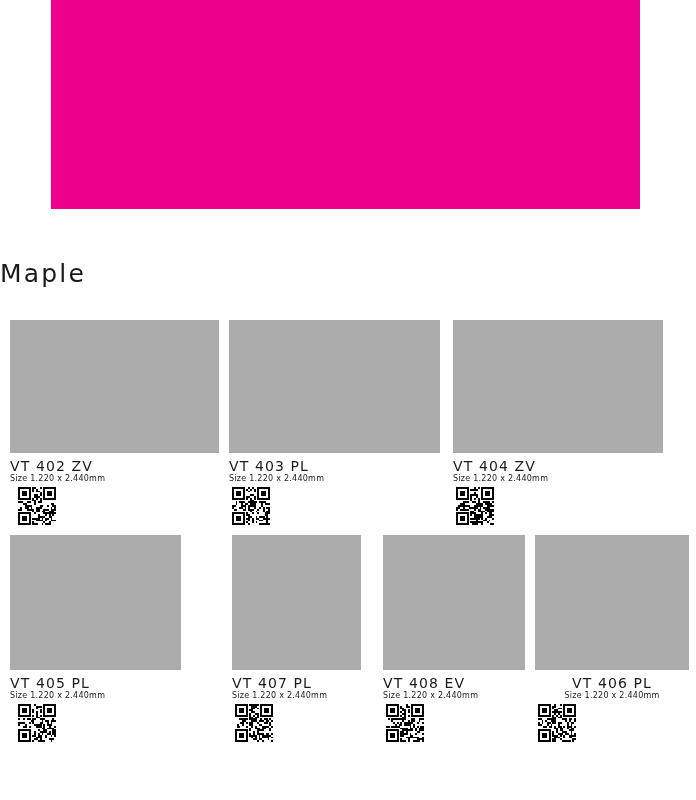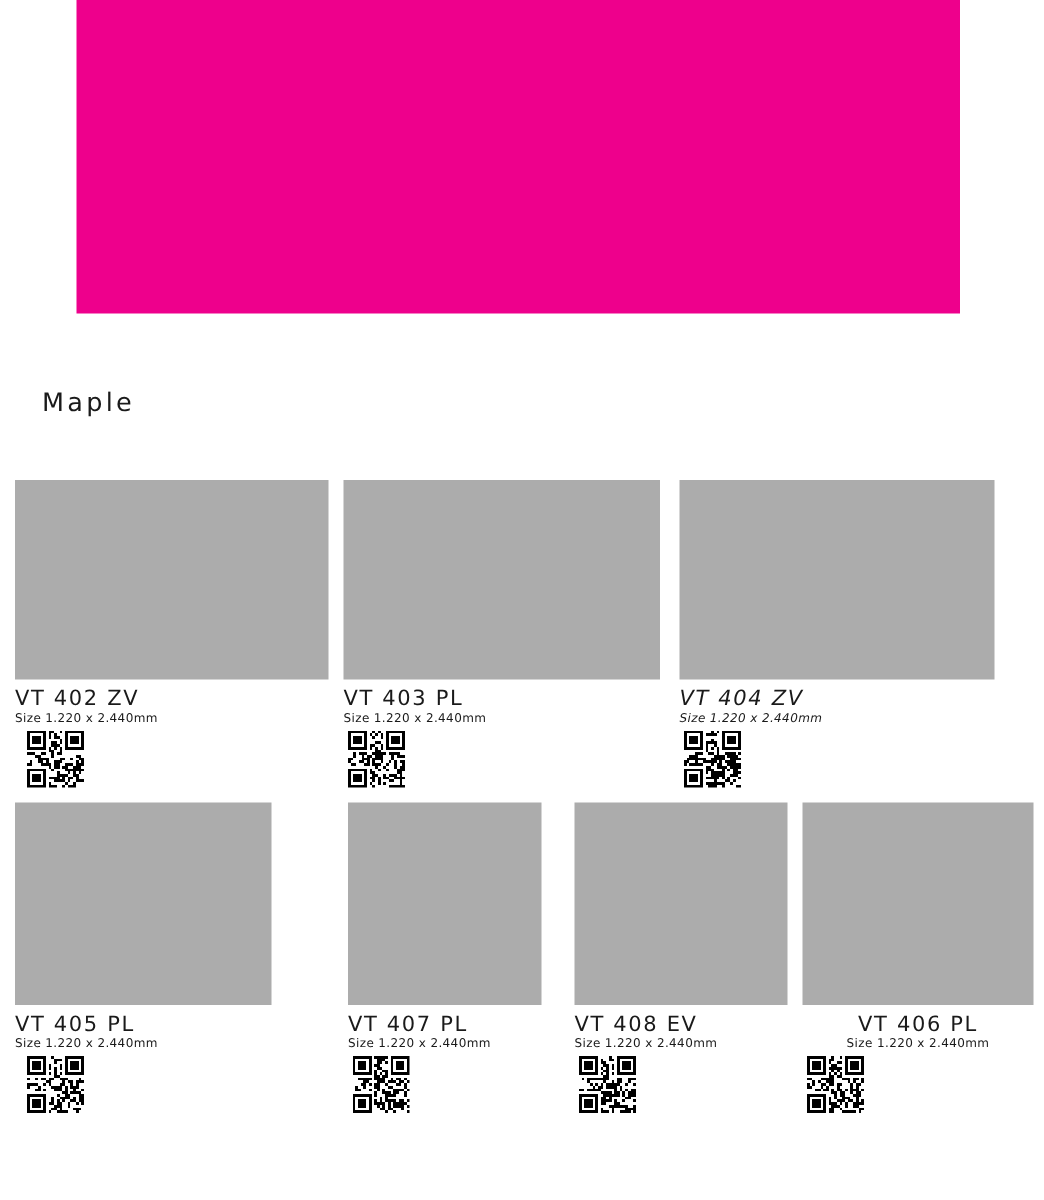--- a/index.html
+++ b/index.html
@@ -20,23 +20,23 @@
     position: absolute;
     left: 51px;
     top: 0;
     width: 589px;
     height: 209px;
   }
 
   
   #category-heading {
     position: absolute;
-    left: 28px;
+    left: 0;
     top: 261px;
-    font-size: 17px;
+    font-size: 25px;
     font-weight: 400;
     letter-spacing: 2.2px;
     color: #1a1a1a;
     line-height: 1;
     margin: 0;
     white-space: nowrap;
   }
 
   
   .product-card {
@@ -523,21 +523,21 @@
           <rect x="9" y="20" width="1" height="1"></rect>
           <rect x="15" y="20" width="1" height="1"></rect>
           <rect x="16" y="20" width="1" height="1"></rect>
           <rect x="17" y="20" width="1" height="1"></rect>
           <rect x="18" y="20" width="1" height="1"></rect>
           <rect x="19" y="20" width="1" height="1"></rect>
           <rect x="20" y="20" width="1" height="1"></rect>
         </svg>
       </div>
     </div>
-    <div class="product-card" style="left: 453px; top: 320px; width: 210px; font-style: italic;">
+    <div class="product-card" style="left: 453px; top: 320px; width: 210px;">
       <div class="swatch" style="height: 133px; background: rgb(172, 172, 172);"></div>
       <div class="card-code">VT 404 ZV</div>
       <div class="card-size">Size 1.220 x 2.440mm</div>
       <div>
         <svg class="qr qr-indent-2" width="38" height="38" viewBox="0 0 21 21" shape-rendering="crispEdges" fill="#000000">
           <rect x="0" y="0" width="1" height="1"></rect>
           <rect x="1" y="0" width="1" height="1"></rect>
           <rect x="2" y="0" width="1" height="1"></rect>
           <rect x="3" y="0" width="1" height="1"></rect>
           <rect x="4" y="0" width="1" height="1"></rect>

